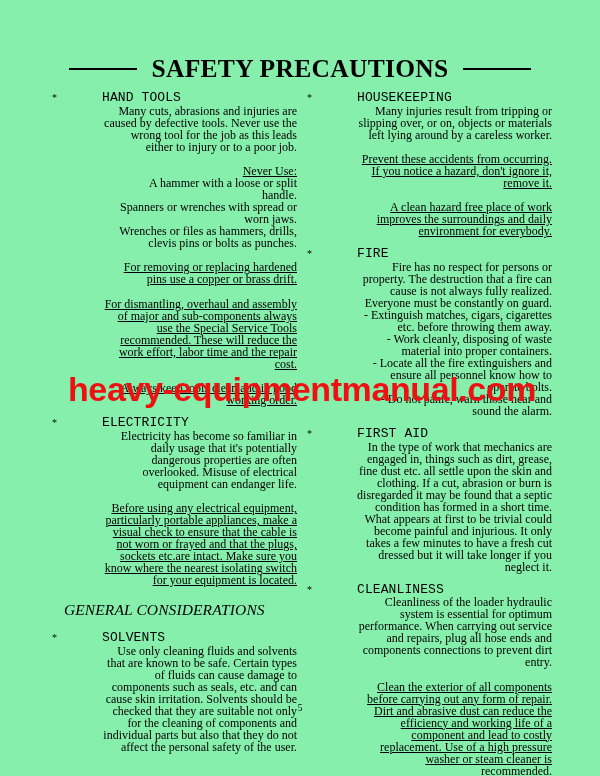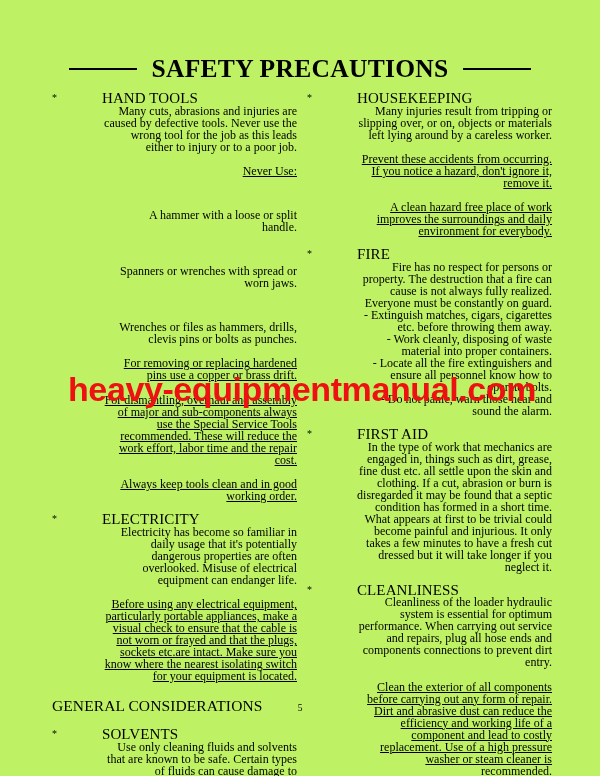--- a/index.html
+++ b/index.html
@@ -15,21 +15,21 @@
     font-family: "Liberation Serif", "DejaVu Serif", serif;
     color: #000000;
   }
 
   .page {
     position: absolute;
     left: 0;
     top: 0;
     width: 600px;
     height: 776px;
-    background: #bef264;
+    background: #86efac;
   }
 
   
   .title-block {
     position: absolute;
     left: 0;
     top: 56px;
     width: 600px;
     display: flex;
     align-items: center;
@@ -75,39 +75,41 @@
   }
   .bullet {
     position: absolute;
     left: 0;
     top: 0px;
     font-size: 10px;
     line-height: 12.6px;
     font-family: "Liberation Serif", "DejaVu Serif", serif;
   }
   .sec-heading {
-    font-size: 15px;
+    font-size: 13px;
     line-height: 12.6px;
     letter-spacing: 0.1px;
+    font-family: Liberation Mono, monospace;
   }
   .para {
     font-size: 12px;
     line-height: 12px;
     text-align: right;
     margin: 0;
   }
   .para.gap { margin-top: 12.4px; text-decoration: underline; }
-  .para.indent { padding-left: 11px; margin-top: 32px; }
+  .para.indent { padding-left: 11px; }
 
   
   .subhead {
     font-size: 15.5px;
     line-height: 20px;
-    margin: 14px 0 12px 0;
+    margin: 14px 0 12px 12px;
     letter-spacing: 0.1px;
+    font-style: italic;
   }
 
   
   .page-number {
     position: absolute;
     left: 0;
     top: 702px;
     width: 600px;
     text-align: center;
     font-size: 9.5px;

